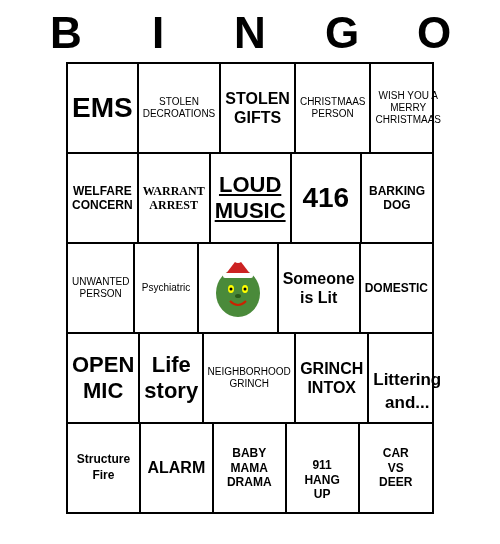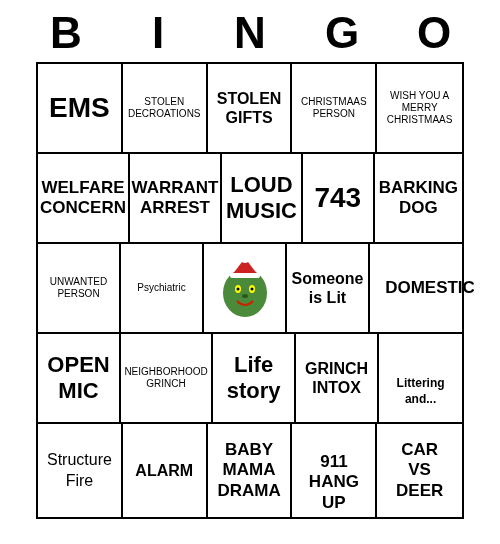--- a/index.html
+++ b/index.html
@@ -22,21 +22,21 @@
     }
     .bingo-letter {
       font-size: 44px;
       font-weight: bold;
       color: #000;
       width: 80px;
       text-align: center;
     }
     .bingo-grid {
       border: 2px solid #000;
-      width: 428px;
+      width: 368px;
     }
     .bingo-row {
       display: flex;
       border-bottom: 2px solid #000;
     }
     .bingo-row:last-child {
       border-bottom: none;
     }
     .bingo-cell {
       width: 92px;
@@ -48,21 +48,21 @@
       justify-content: center;
       text-align: center;
       padding: 4px;
       position: relative;
     }
     .bingo-cell:last-child {
       border-right: none;
       border-radius: 16px;
     }
     .cell-text {
-      font-size: 17px;
+      font-size: 12px;
       font-weight: bold;
       line-height: 1.2;
     }
     .cell-text-large {
       font-size: 22px;
       font-weight: bold;
       line-height: 1.2;
     }
     .cell-text-xl {
       font-size: 28px;
@@ -116,29 +116,29 @@
 MERRY
 CHRISTMAAS</span>
       </div>
     </div>
     <div class="bingo-row">
       <div class="bingo-cell">
         <span class="cell-text" style="white-space: pre-line;">WELFARE
 CONCERN</span>
       </div>
       <div class="bingo-cell">
-        <span class="cell-text" style="white-space: pre-line;">WARRANT
+        <span class="cell-text" style="white-space: pre-line; font-family: Liberation Serif, serif;">WARRANT
 ARREST</span>
       </div>
       <div class="bingo-cell">
-        <span class="cell-text-large" style="white-space: pre-line;">LOUD
+        <span class="cell-text-large" style="white-space: pre-line; text-decoration: underline;">LOUD
 MUSIC</span>
       </div>
       <div class="bingo-cell">
-        <span class="cell-text-xl" style="white-space: pre-line;">743</span>
+        <span class="cell-text-xl" style="white-space: pre-line;">416</span>
       </div>
       <div class="bingo-cell">
         <span class="cell-text" style="white-space: pre-line;">BARKING
 DOG</span>
       </div>
     </div>
     <div class="bingo-row">
       <div class="bingo-cell">
         <span class="cell-text-small" style="white-space: pre-line;">UNWANTED
 PERSON</span>
@@ -158,48 +158,48 @@
           <circle cx="42" cy="36" r="1.5" fill="#000"></circle>
           <path d="M27,48 Q35,56 43,48" stroke="#cc2200" stroke-width="2" fill="none"></path>
           <ellipse cx="35" cy="43" rx="3" ry="2" fill="#2a5a1a"></ellipse>
         </svg>
       </div>
       <div class="bingo-cell">
         <span class="cell-text-med" style="white-space: pre-line;">Someone
 is Lit</span>
       </div>
       <div class="bingo-cell">
-        <span class="cell-text" style="white-space: pre-line; padding-left: 28px;">DOMESTIC</span>
+        <span class="cell-text" style="white-space: pre-line;">DOMESTIC</span>
       </div>
     </div>
     <div class="bingo-row">
       <div class="bingo-cell">
         <span class="cell-text-large" style="white-space: pre-line;">OPEN
 MIC</span>
       </div>
       <div class="bingo-cell">
+        <span class="cell-text-large" style="white-space: pre-line;">Life
+story</span>
+      </div>
+      <div class="bingo-cell">
         <span class="cell-text-small" style="white-space: pre-line;">NEIGHBORHOOD
 GRINCH</span>
       </div>
       <div class="bingo-cell">
-        <span class="cell-text-large" style="white-space: pre-line;">Life
-story</span>
-      </div>
-      <div class="bingo-cell">
         <span class="cell-text-med" style="white-space: pre-line;">GRINCH
 INTOX</span>
       </div>
       <div class="bingo-cell">
-        <span style="white-space: pre-line; font-size: 12px; font-weight: bold; line-height: 1.3; margin-top: 27px;">Littering
+        <span style="white-space: pre-line; font-size: 17px; font-weight: bold; line-height: 1.3; margin-top: 27px;">Littering
 and...</span>
       </div>
     </div>
     <div class="bingo-row">
       <div class="bingo-cell">
-        <span style="white-space: pre-line; font-size: 16px; font-weight: normal; line-height: 1.3;">Structure
+        <span style="white-space: pre-line; font-size: 12px; font-weight: bold; line-height: 1.3;">Structure
 Fire</span>
       </div>
       <div class="bingo-cell">
         <span class="cell-text-med" style="white-space: pre-line;">ALARM</span>
       </div>
       <div class="bingo-cell">
         <span class="cell-text" style="white-space: pre-line;">BABY
 MAMA
 DRAMA</span>
       </div>

